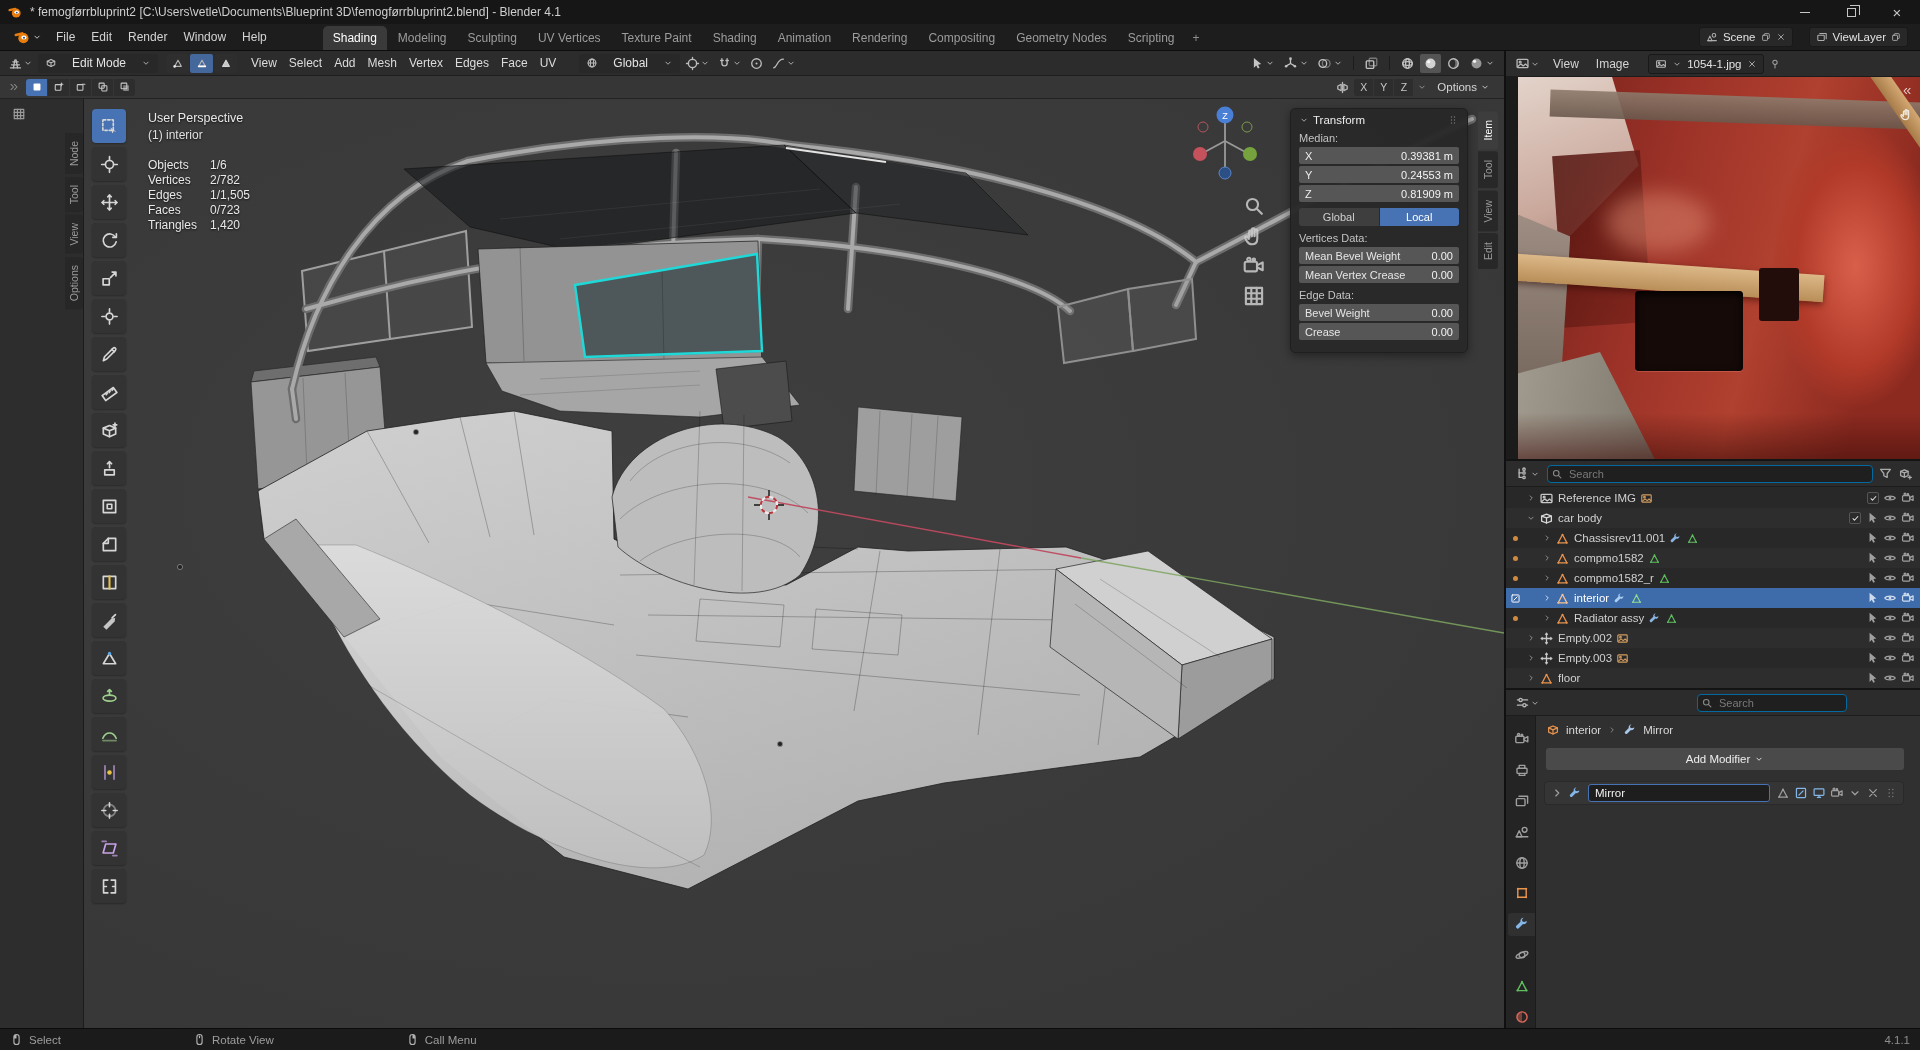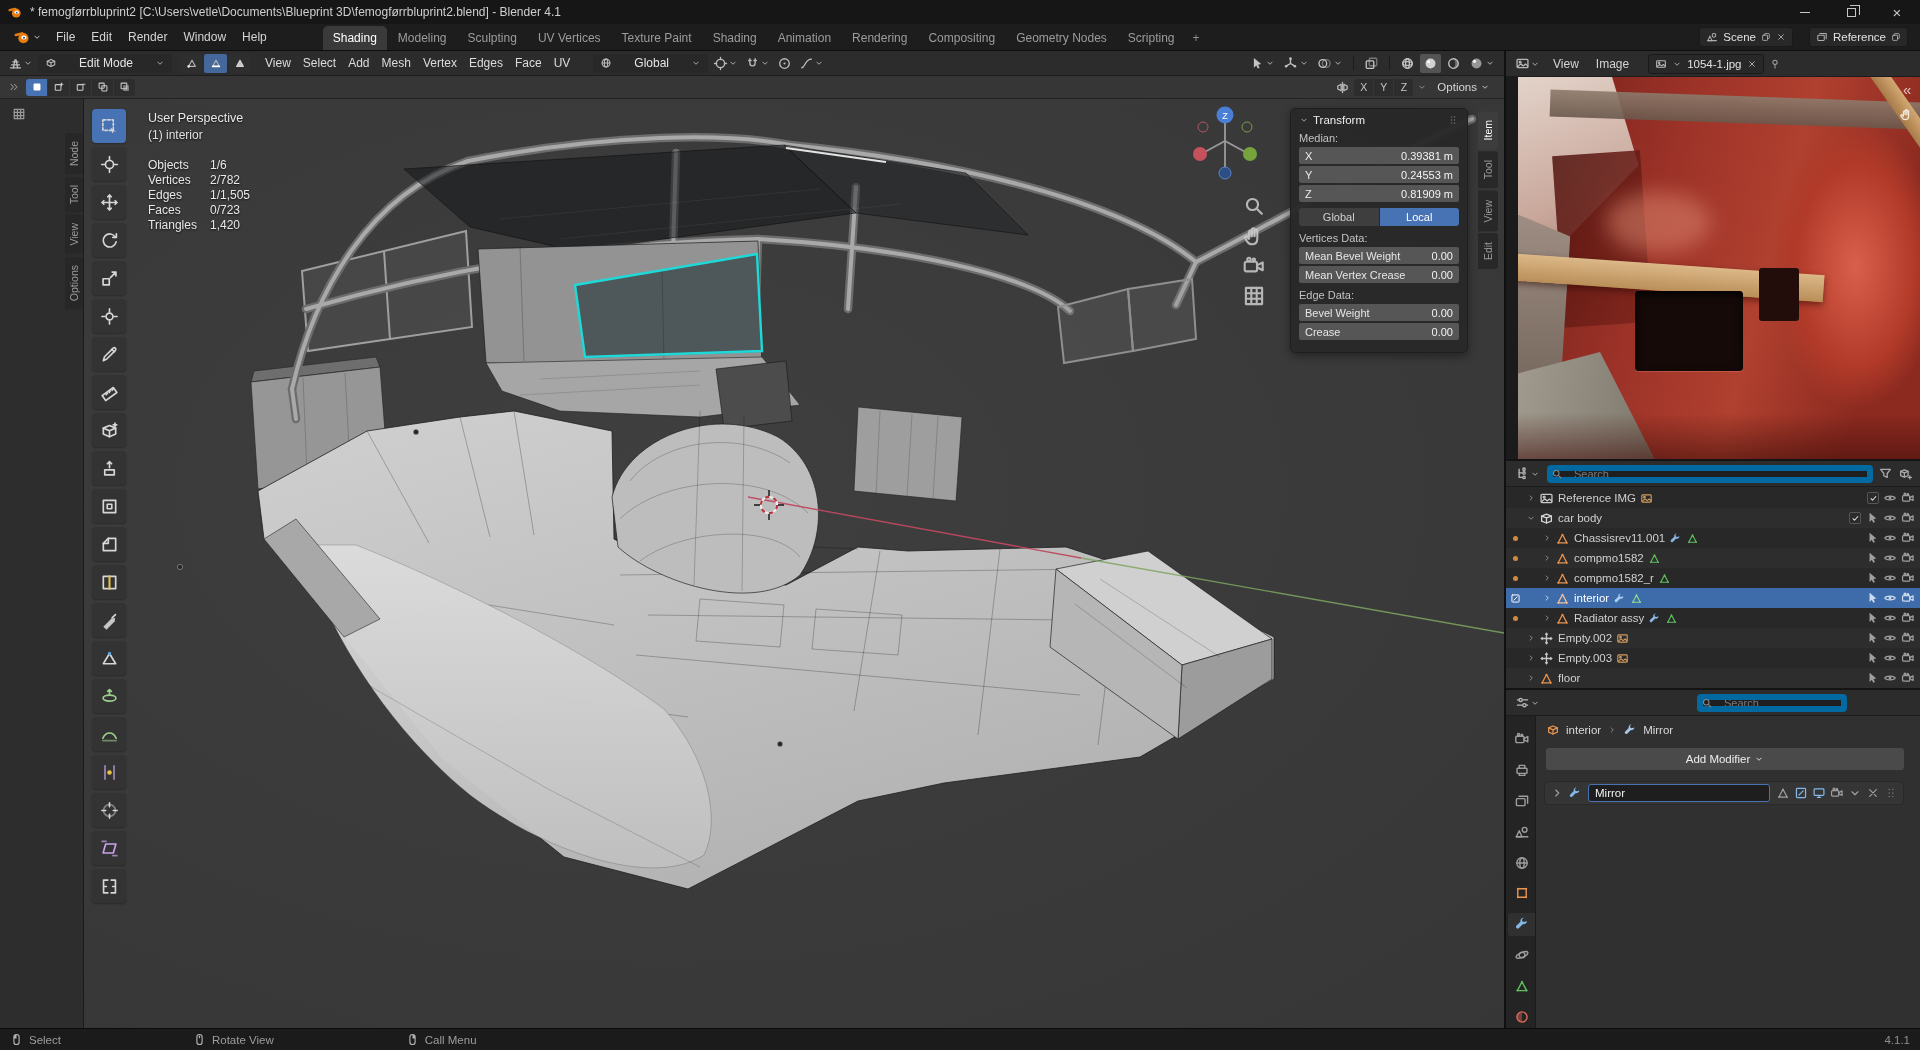--- a/index.html
+++ b/index.html
@@ -26,21 +26,21 @@
   .wtab{padding:5px 10px 5px;border-radius:5px 5px 0 0;color:#9c9c9c;white-space:nowrap}
   .wtab.active{background:#3a3a3a;color:#fff}
   .wtab.addtab{color:#8f8f8f;padding:5px 7px}
   .tb-right{margin-left:auto;display:flex;gap:16px;align-items:center;padding-right:4px}
   .db-widget{display:flex;align-items:center;gap:5px;background:#282828;border:1px solid #191919;border-radius:3px;height:20px;padding:0 6px;font-size:11.5px;color:#e2e2e2;white-space:nowrap}
   .db-widget .ic{color:#aeaeae}
   
   .main{flex:1;display:flex;min-height:0}
   .vp-col{flex:1;display:flex;flex-direction:column;min-width:0}
   .vp-header{height:25px;flex:0 0 25px;background:#2c2c2c;border-bottom:1px solid #1e1e1e;display:flex;align-items:center;gap:3px;padding:0 6px;font-size:12px;white-space:nowrap}
-  .widget{display:flex;align-items:center;gap:22px;background:#282828;border-radius:3px;height:19px;padding:0 7px;color:#e4e4e4}
+  .widget{display:flex;align-items:center;gap:15px;background:#282828;border-radius:3px;height:19px;padding:0 7px;color:#e4e4e4}
   .widget .ic{color:#bdbdbd}
   .hico{display:flex;align-items:center;height:19px;padding:0 2px;color:#bdbdbd}
   .selgrp{display:flex;gap:1px;margin:0 5px}
   .selbtn{width:23px;height:19px;background:#2e2e2e;border-radius:2px;display:flex;align-items:center;justify-content:center}
   .selbtn.active{background:#44679c}
   .vp-menus{display:flex}
   .vp-menus span{padding:3px 6px;color:#dcdcdc}
   .hdr-right{margin-left:auto;display:flex;align-items:center;gap:2px}
   .hbtn{height:19px;display:flex;align-items:center;gap:1px;padding:0 3px;border-radius:2px;color:#c3c3c3}
   .hbtn.pressed{background:#545454;color:#f2f2f2}
@@ -109,21 +109,21 @@
   .ph-hole{left:29%;top:56%;width:27%;height:21%;background:#160a08;border-radius:4px;box-shadow:inset 0 3px 8px #000,0 1px 0 rgba(255,160,140,.25)}
   .ph-hole2{left:60%;top:50%;width:10%;height:14%;background:#230d0a;border-radius:3px}
   .ph-floor{left:0;bottom:0;width:34%;height:28%;background:linear-gradient(100deg,#a19a8e,#7e776b);clip-path:polygon(0 20%,60% 0,100% 100%,0 100%)}
   .ph-bright{right:-5%;top:12%;width:42%;height:75%;background:radial-gradient(closest-side,#d8604b,#b23a29 70%,rgba(140,35,25,0))}
   .ph-shade{left:0;bottom:0;width:100%;height:12%;background:linear-gradient(rgba(0,0,0,0),rgba(60,12,8,.55))}
   .img-ovl{position:absolute;right:6px;top:8px;display:flex;flex-direction:column;gap:10px;align-items:center;color:rgba(255,255,255,.8)}
   
   .outliner{flex:0 0 229px;border-top:2px solid #141414;display:flex;flex-direction:column;background:#282828;min-height:0}
   .search{flex:1;position:relative;height:18px}
   .search .ic{position:absolute;left:4px;top:3px;width:12px;height:12px;color:#8a8a8a}
-  .search input{width:100%;height:18px;background:#1f1f1f;border:6px solid #0369a1;border-radius:4px;color:#cfcfcf;font:11px "Liberation Sans",sans-serif;padding:0 4px 0 21px;outline:none}
+  .search input{width:100%;height:18px;background:#1f1f1f;border:1px solid #0369a1;border-radius:4px;color:#cfcfcf;font:11px "Liberation Sans",sans-serif;padding:0 4px 0 21px;outline:none}
   .search input::placeholder{color:#7a7a7a}
   .outl-rows{flex:1;overflow:hidden;padding-top:1px}
   .orow{height:20px;display:flex;align-items:center;font-size:11.5px;color:#d0d0d0;padding-right:5px}
   .orow:nth-child(even){background:#2d2d2d}
   .orow.selected{background:#3e6cab;color:#fff}
   .omargin{width:18px;display:flex;justify-content:center;align-items:center;color:#e8e8e8}
   .omargin .ic{width:11px;height:11px}
   .odot{width:5px;height:5px;border-radius:50%;background:#cf8a3f}
   .oindent{width:16px}
   .oarrow{width:14px;display:flex;justify-content:center;color:#9a9a9a}
@@ -245,21 +245,21 @@
             </svg>
           </span>
       </div>
       <div class="db-widget">
         <span class="ic s12">
             <svg viewBox="0 0 16 16" fill="none" stroke="currentColor" stroke-width="1.4" stroke-linecap="round" stroke-linejoin="round">
               <rect x="2.4" y="5.6" width="8.6" height="7" rx=".8"></rect>
               <path d="M5 3.2h8.6v7"></path>
             </svg>
           </span>
-        <span>Reference</span>
+        <span>ViewLayer</span>
         <span class="ic s10">
             <svg viewBox="0 0 16 16" fill="none" stroke="currentColor" stroke-width="1.4" stroke-linecap="round" stroke-linejoin="round">
               <rect x="2.6" y="5.2" width="7.8" height="8.2" rx="1"></rect>
               <path d="M5.4 5.2V3.6a1 1 0 0 1 1-1h5.8a1 1 0 0 1 1 1v5.8a1 1 0 0 1-1 1h-1.6"></path>
             </svg>
           </span>
       </div>
     </div>
   </div>
 

